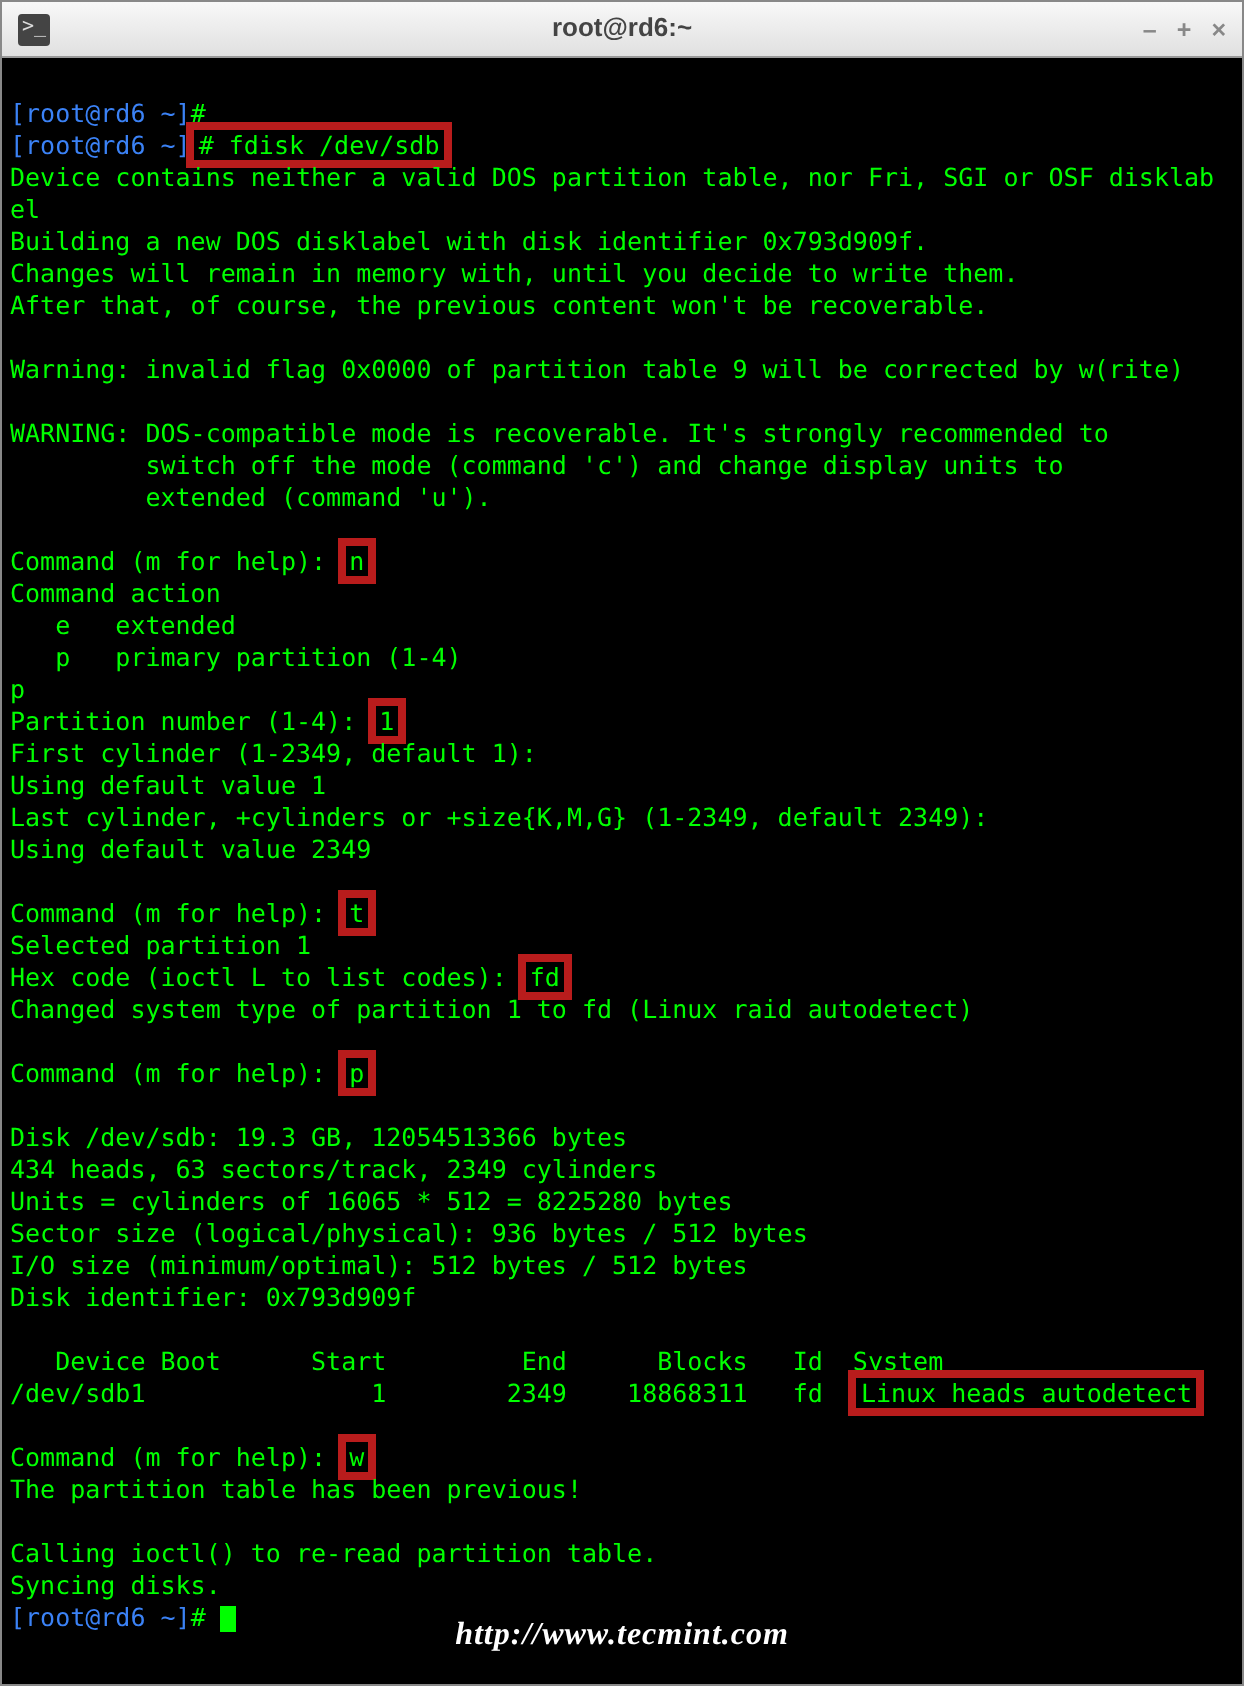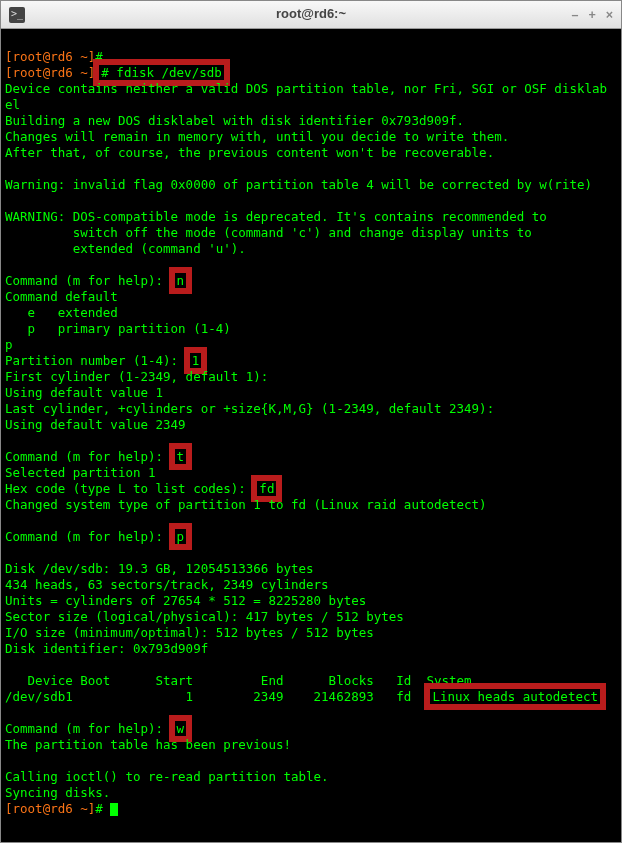--- a/index.html
+++ b/index.html
@@ -59,23 +59,23 @@
   .terminal {
     background: #000;
     color: #00ff00;
     width: 100%;
     height: calc(100% - 28px);
     padding: 4px 4px 0 4px;
     white-space: pre;
     overflow: hidden;
     position: relative;
   }
-  .y { color: #f97316; }
+  .y { color: #3b82f6; }
   .box {
-    border: 6px solid #b91c1c;
+    border: 4px solid #b91c1c;
     padding: 0 2px;
     margin: 0 -2px;
   }
   .cursor {
     display: inline-block;
     width: 8px;
     height: 13px;
     background: #00ff00;
     vertical-align: text-bottom;
   }
@@ -108,54 +108,55 @@
 
   <div class="terminal">
 <span><span class="y">[root@rd6 ~]</span><span>#</span></span>
 <span><span class="y">[root@rd6 ~]</span><span class="box"><span>#</span><span> fdisk /dev/sdb</span></span></span>
 <span>Device contains neither a valid DOS partition table, nor Fri, SGI or OSF disklab</span>
 <span>el</span>
 <span>Building a new DOS disklabel with disk identifier 0x793d909f.</span>
 <span>Changes will remain in memory with, until you decide to write them.</span>
 <span>After that, of course, the previous content won't be recoverable.</span>
 <span> </span>
-<span>Warning: invalid flag 0x0000 of partition table 4 will be corrected by w(rite)</span>
+<span>Warning: invalid flag 0x0000 of partition table 9 will be corrected by w(rite)</span>
 <span> </span>
-<span>WARNING: DOS-compatible mode is deprecated. It's contains recommended to</span>
+<span>WARNING: DOS-compatible mode is recoverable. It's strongly recommended to</span>
 <span>         switch off the mode (command 'c') and change display units to</span>
 <span>         extended (command 'u').</span>
 <span> </span>
 <span><span>Command (m for help): </span><span class="box">n</span></span>
-<span>Command default</span>
+<span>Command action</span>
 <span>   e   extended</span>
 <span>   p   primary partition (1-4)</span>
 <span>p</span>
 <span><span>Partition number (1-4): </span><span class="box">1</span></span>
 <span>First cylinder (1-2349, default 1):</span>
 <span>Using default value 1</span>
 <span>Last cylinder, +cylinders or +size{K,M,G} (1-2349, default 2349):</span>
 <span>Using default value 2349</span>
 <span> </span>
 <span><span>Command (m for help): </span><span class="box">t</span></span>
 <span>Selected partition 1</span>
-<span><span>Hex code (type L to list codes): </span><span class="box">fd</span></span>
+<span><span>Hex code (ioctl L to list codes): </span><span class="box">fd</span></span>
 <span>Changed system type of partition 1 to fd (Linux raid autodetect)</span>
 <span> </span>
 <span><span>Command (m for help): </span><span class="box">p</span></span>
 <span> </span>
 <span>Disk /dev/sdb: 19.3 GB, 12054513366 bytes</span>
 <span>434 heads, 63 sectors/track, 2349 cylinders</span>
-<span>Units = cylinders of 27654 * 512 = 8225280 bytes</span>
-<span>Sector size (logical/physical): 417 bytes / 512 bytes</span>
+<span>Units = cylinders of 16065 * 512 = 8225280 bytes</span>
+<span>Sector size (logical/physical): 936 bytes / 512 bytes</span>
 <span>I/O size (minimum/optimal): 512 bytes / 512 bytes</span>
 <span>Disk identifier: 0x793d909f</span>
 <span> </span>
 <span>   Device Boot      Start         End      Blocks   Id  System</span>
-<span><span>/dev/sdb1               1        2349    21462893   fd  </span><span class="box">Linux heads autodetect</span></span>
+<span><span>/dev/sdb1               1        2349    18868311   fd  </span><span class="box">Linux heads autodetect</span></span>
 <span> </span>
 <span><span>Command (m for help): </span><span class="box">w</span></span>
 <span>The partition table has been previous!</span>
 <span> </span>
 <span>Calling ioctl() to re-read partition table.</span>
 <span>Syncing disks.</span>
 <span><span class="y">[root@rd6 ~]</span><span># </span><span class="cursor"></span></span>
+    <div class="watermark">http://www.tecmint.com</div>
   </div>
 </div>
 
 </body></html>

